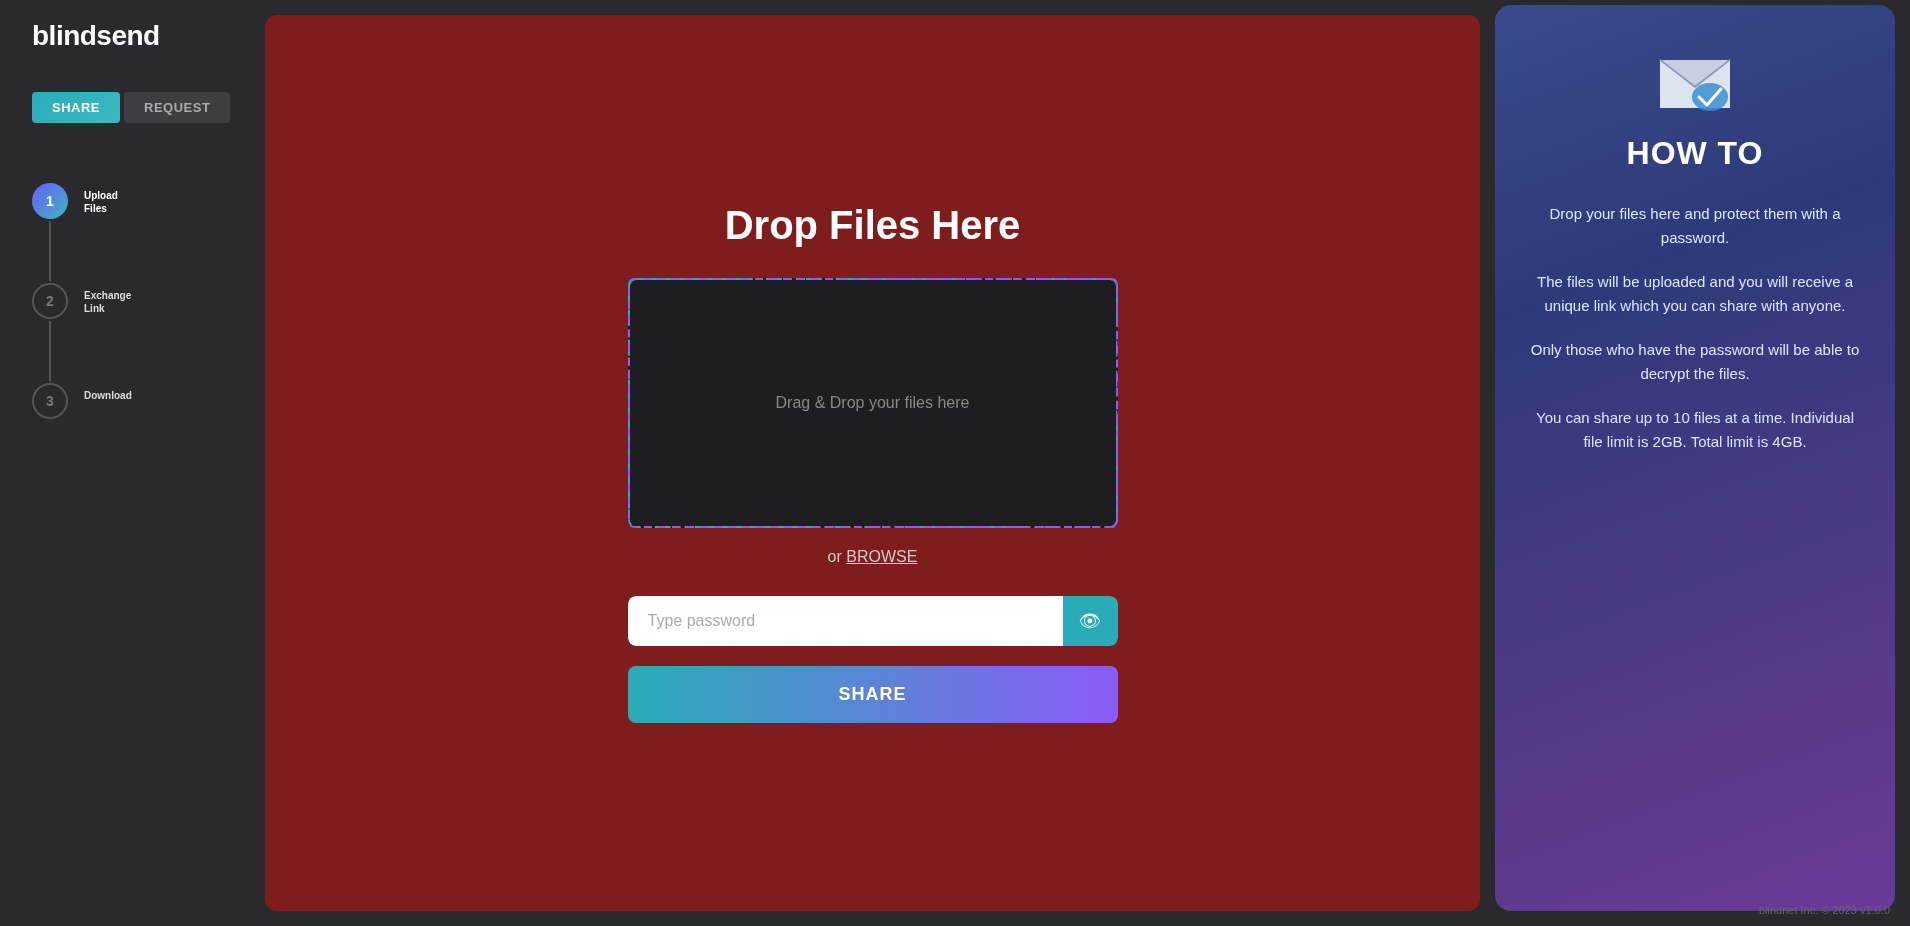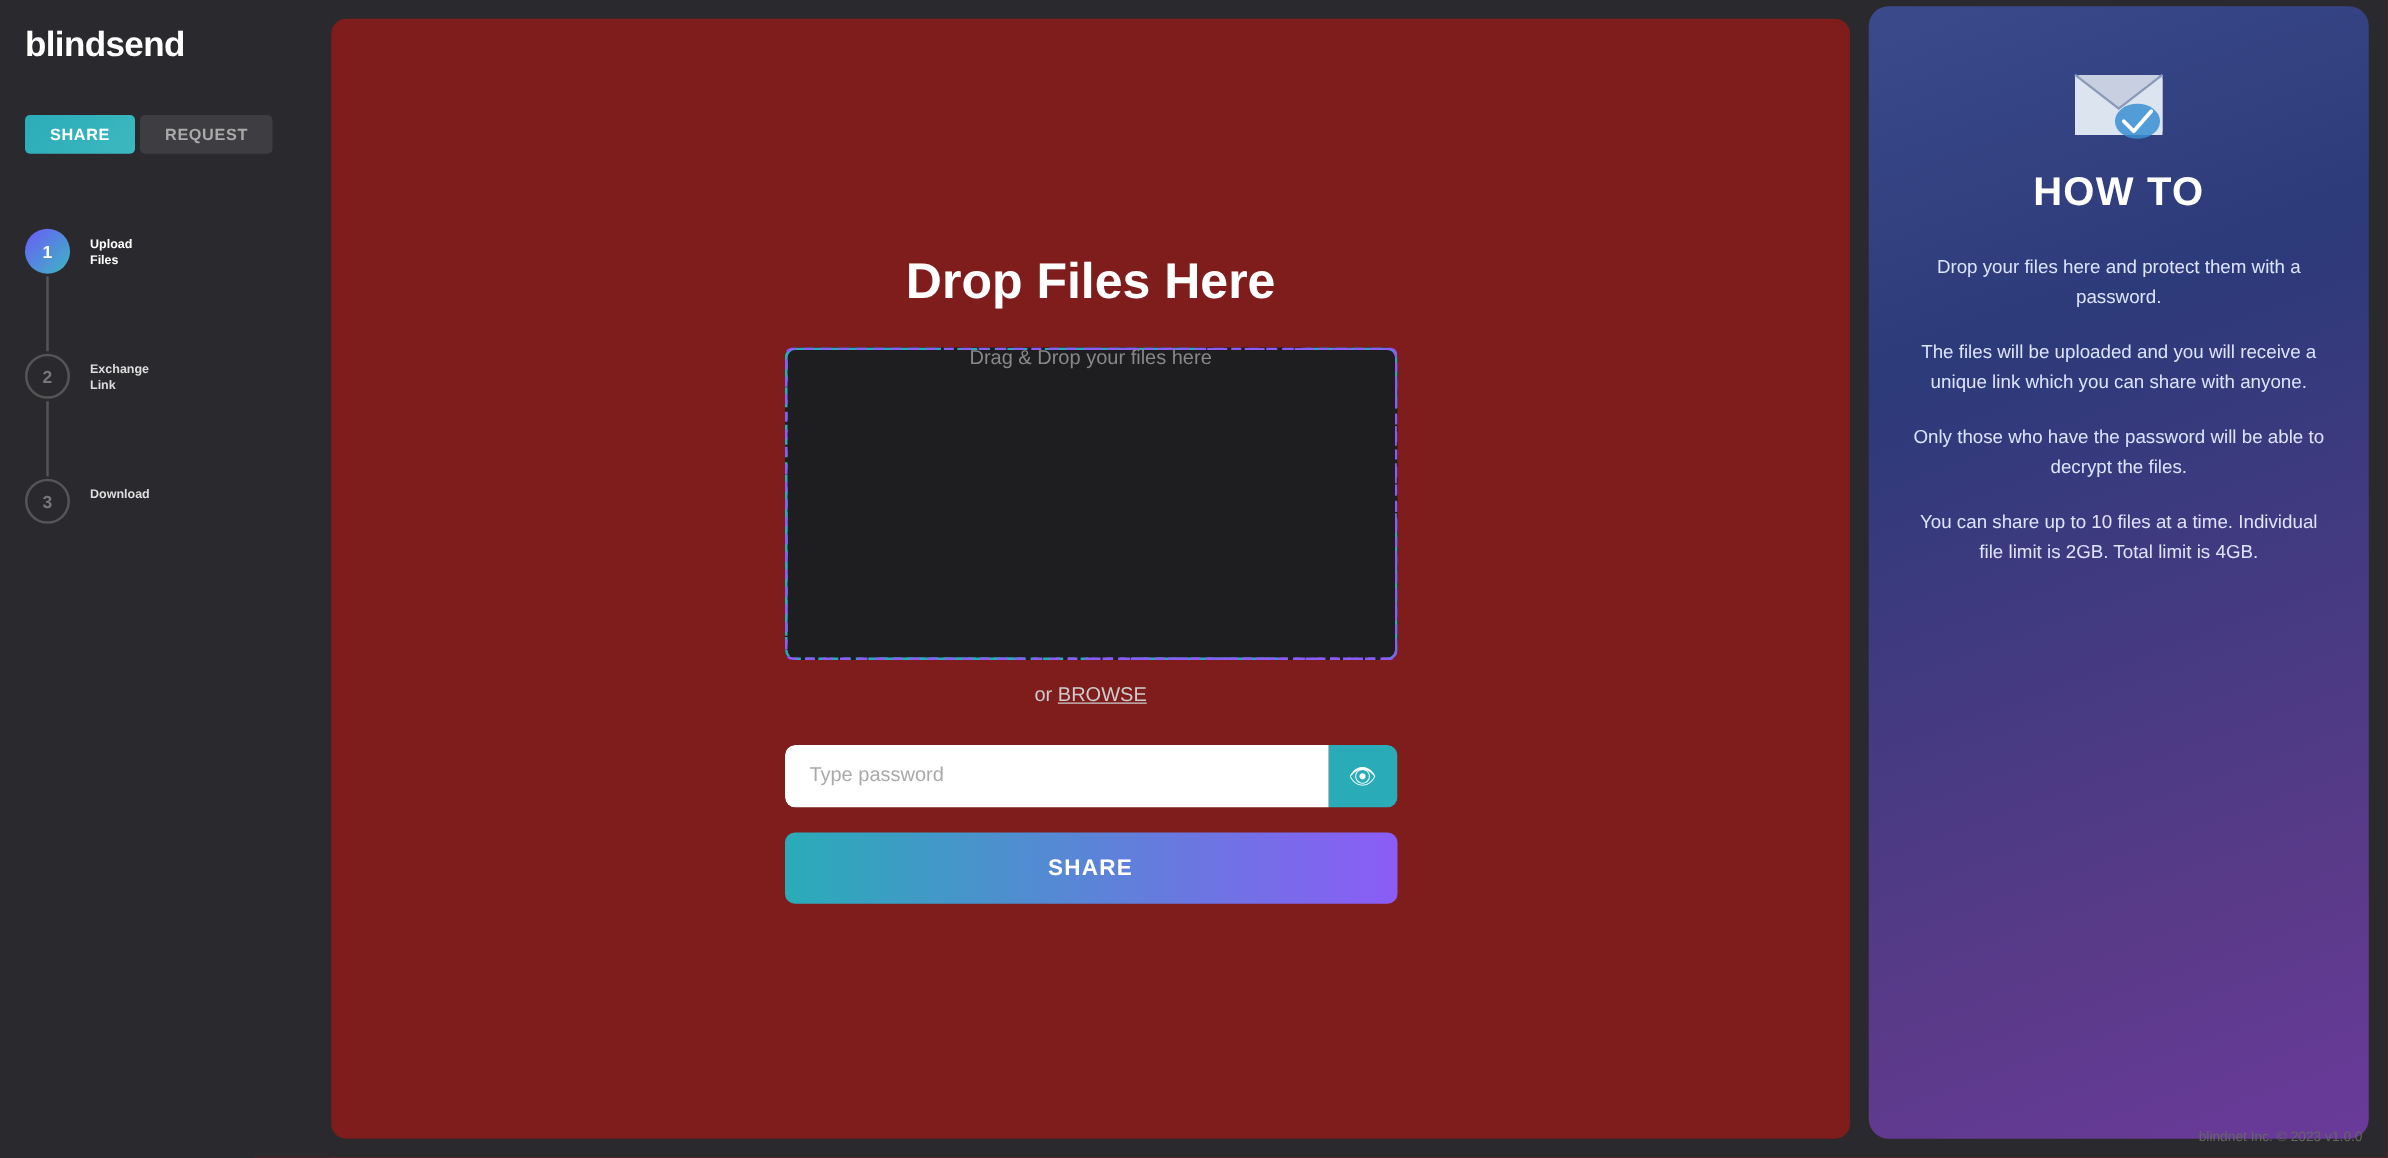--- a/index.html
+++ b/index.html
@@ -19,21 +19,21 @@
       flex: 1;
       height: 100%;
     }
 
     
     .sidebar {
       width: 265px;
       background-color: #2a2a2e;
       display: flex;
       flex-direction: column;
-      padding: 20px 20px 20px 20px;
+      padding: 20px 20px 20px 32px;
       flex-shrink: 0;
     }
 
     .logo {
       margin-bottom: 40px;
     }
 
     .logo-text {
       font-size: 28px;
       font-weight: 700;
@@ -166,21 +166,21 @@
       color: #fff;
       margin-bottom: 30px;
       text-align: center;
     }
 
     .drop-zone {
       width: 490px;
       height: 250px;
       border-radius: 8px;
       display: flex;
-      align-items: flex-start;
+      align-items: center;
       justify-content: center;
       cursor: pointer;
       margin-bottom: 20px;
       position: relative;
       background: #1e1e21;
     }
 
     
     .drop-zone::before {
       content: '';

